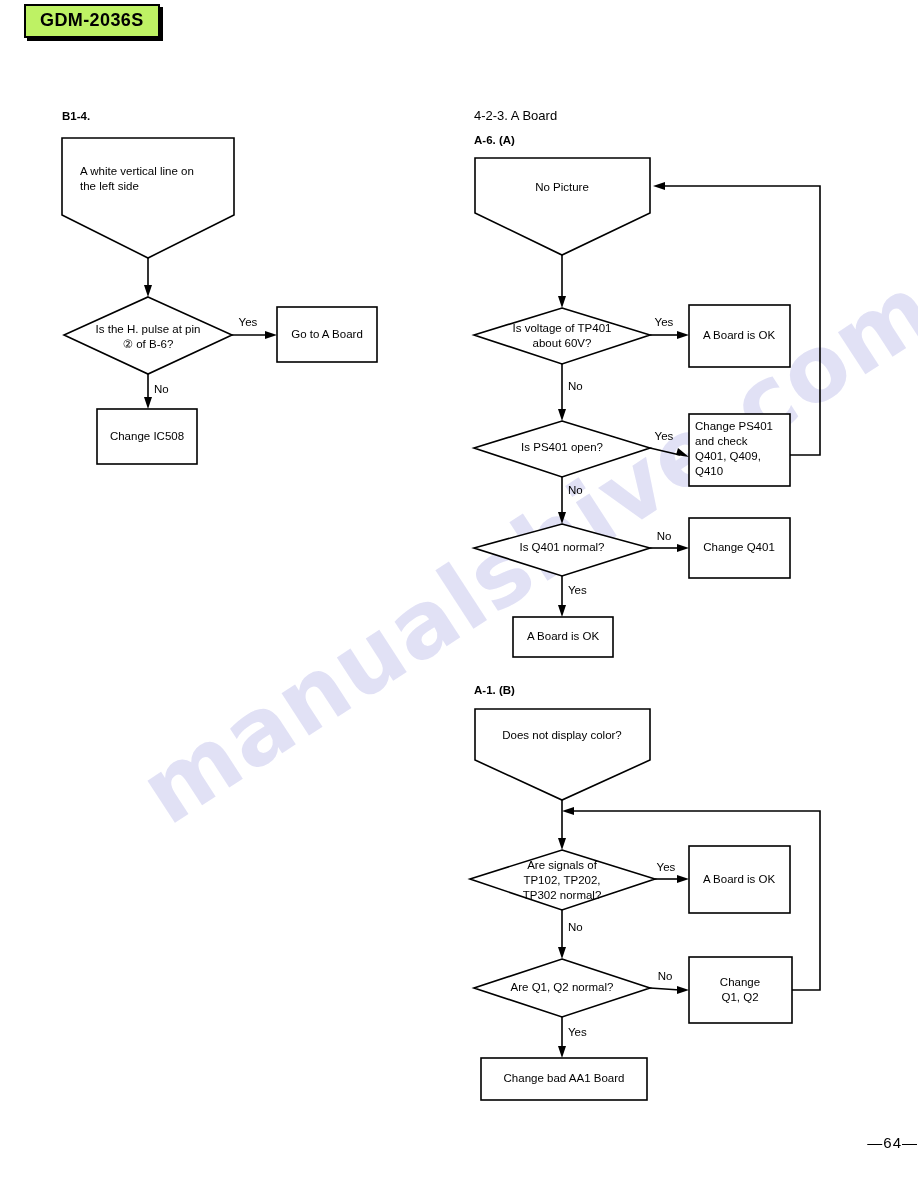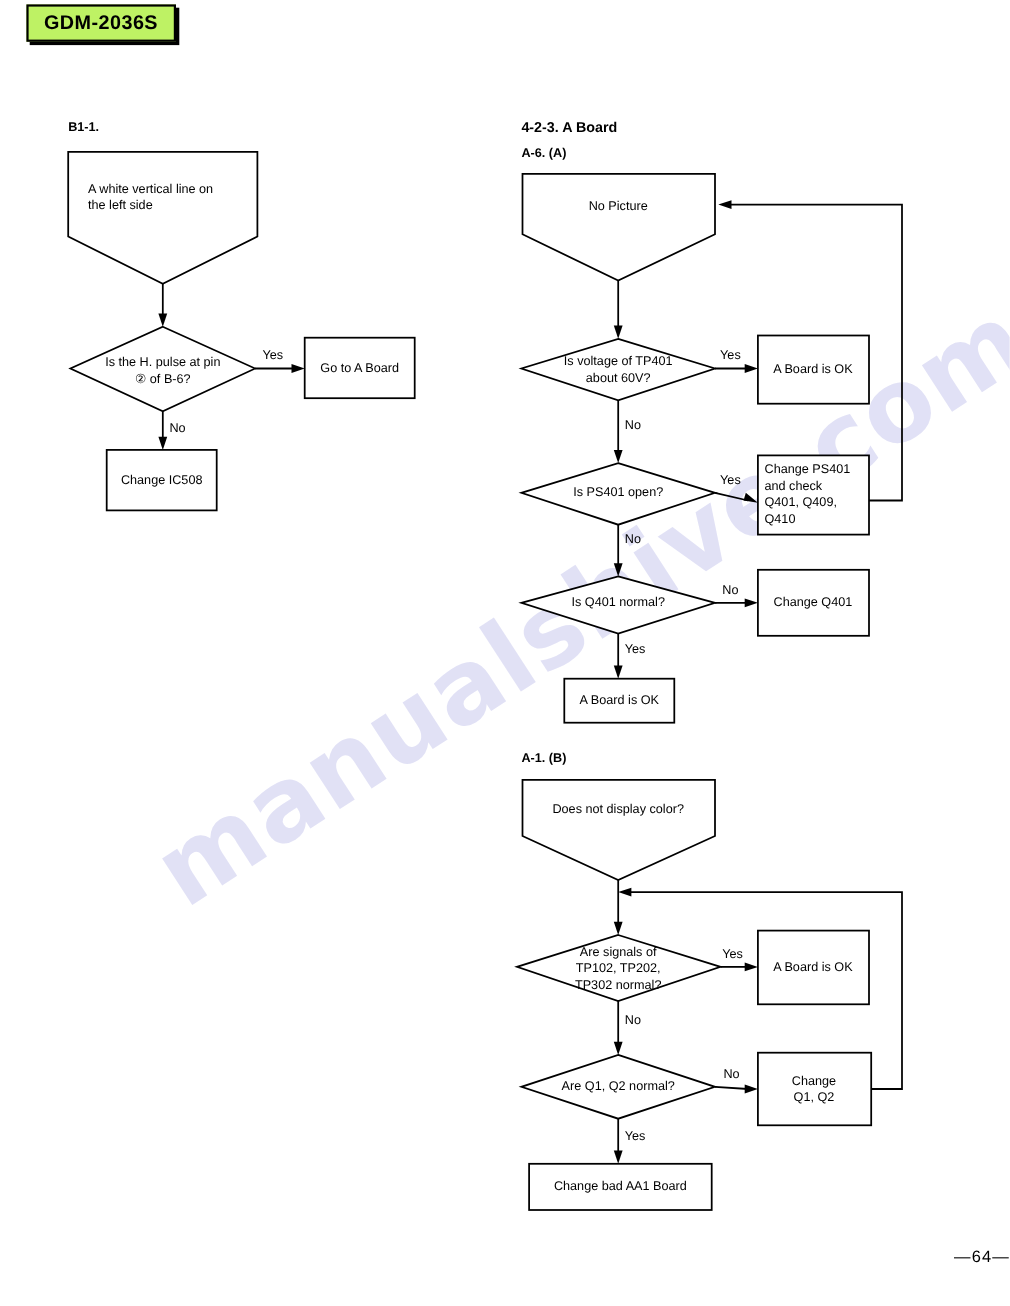--- a/index.html
+++ b/index.html
@@ -65,21 +65,21 @@
   .lbl {
     position: absolute;
     font-size: 11.5px;
     font-weight: bold;
     white-space: nowrap;
     z-index: 3;
   }
   .sect-title {
     position: absolute;
     font-size: 13px;
-    font-weight: bold;
+    font-weight: normal;
     white-space: nowrap;
     z-index: 3;
   }
 
   
   .flow {
     position: absolute;
     left: 0;
     top: 0;
     z-index: 2;
@@ -123,21 +123,21 @@
 <body>
 
 <div id="page">
 
   <div class="watermark">
     <div class="wm-text">manualshive.com</div>
   </div>
 
   <div class="model-tab">GDM-2036S</div>
 
-  <div class="lbl" style="left:62px; top:110px;">B1-1.</div>
+  <div class="lbl" style="left:62px; top:110px;">B1-4.</div>
   <div class="sect-title" style="left:474px; top:108px;">4-2-3. A Board</div>
   <div class="lbl" style="left:474px; top:134px;">A-6. (A)</div>
   <div class="lbl" style="left:474px; top:684px;">A-1. (B)</div>
 
   <svg class="flow" width="918" height="1187">
 
     <g>
 
       <polygon class="shape" points="62,138 234,138 234,215 148,258 62,215"></polygon>
       <text class="lft" x="80" y="172">A white vertical line on</text>

